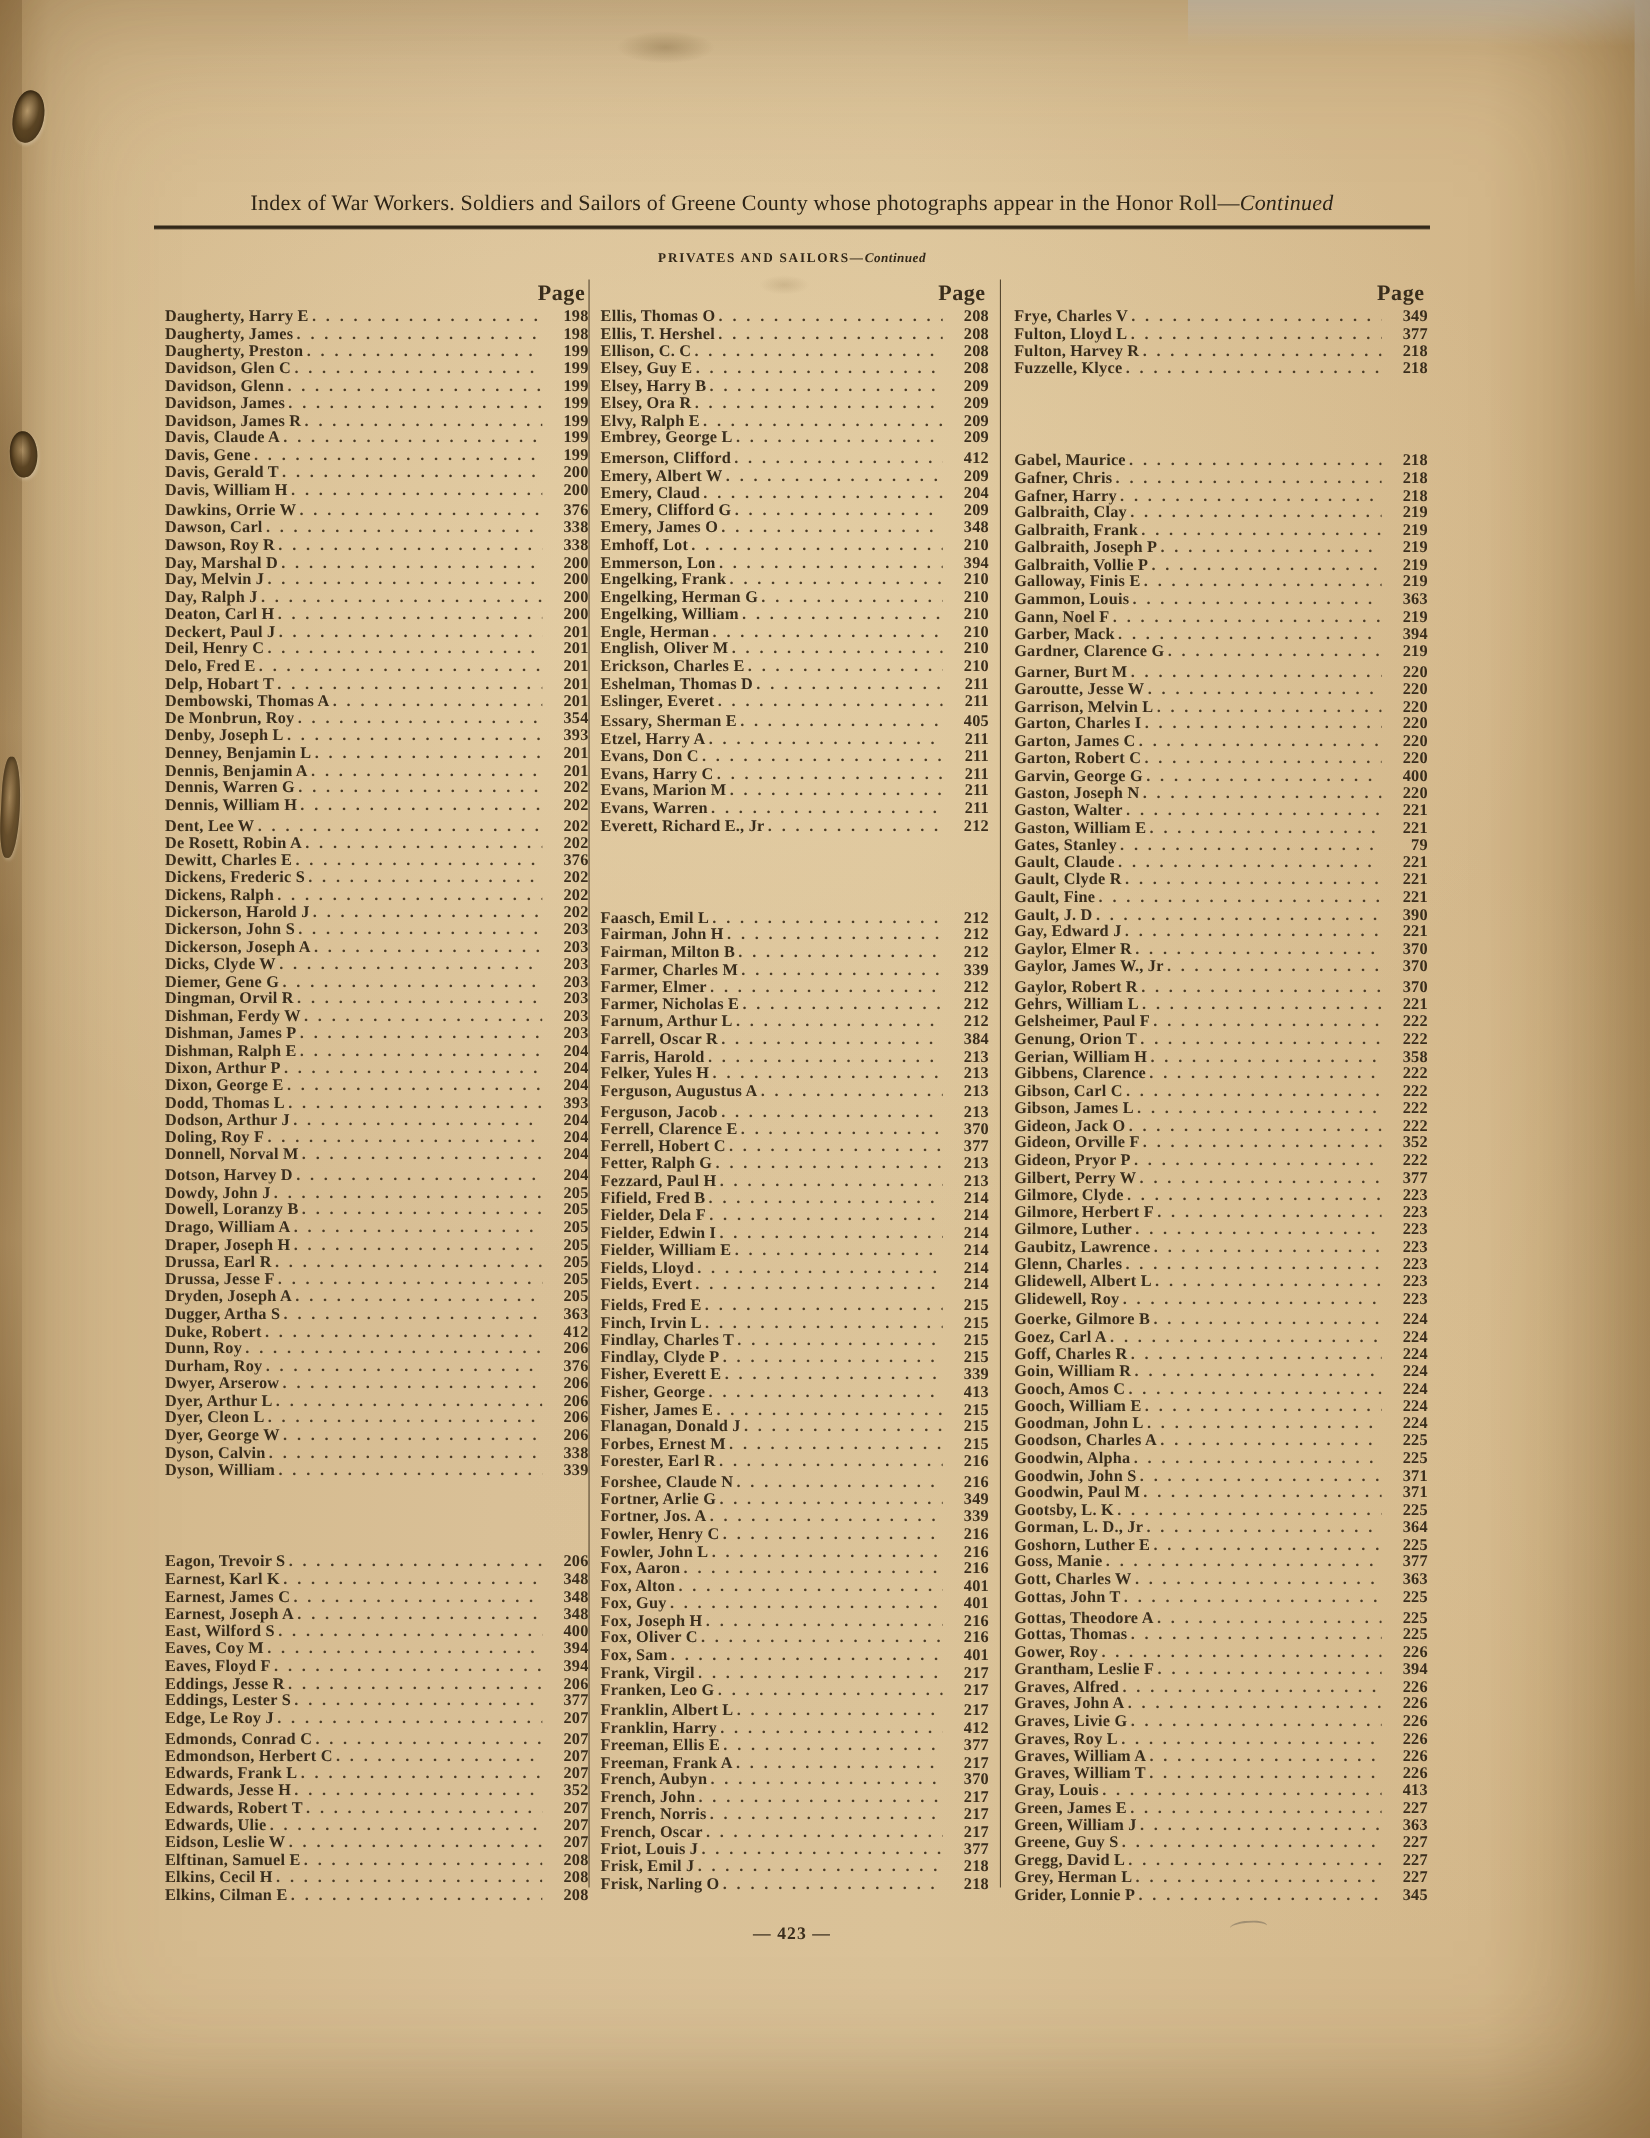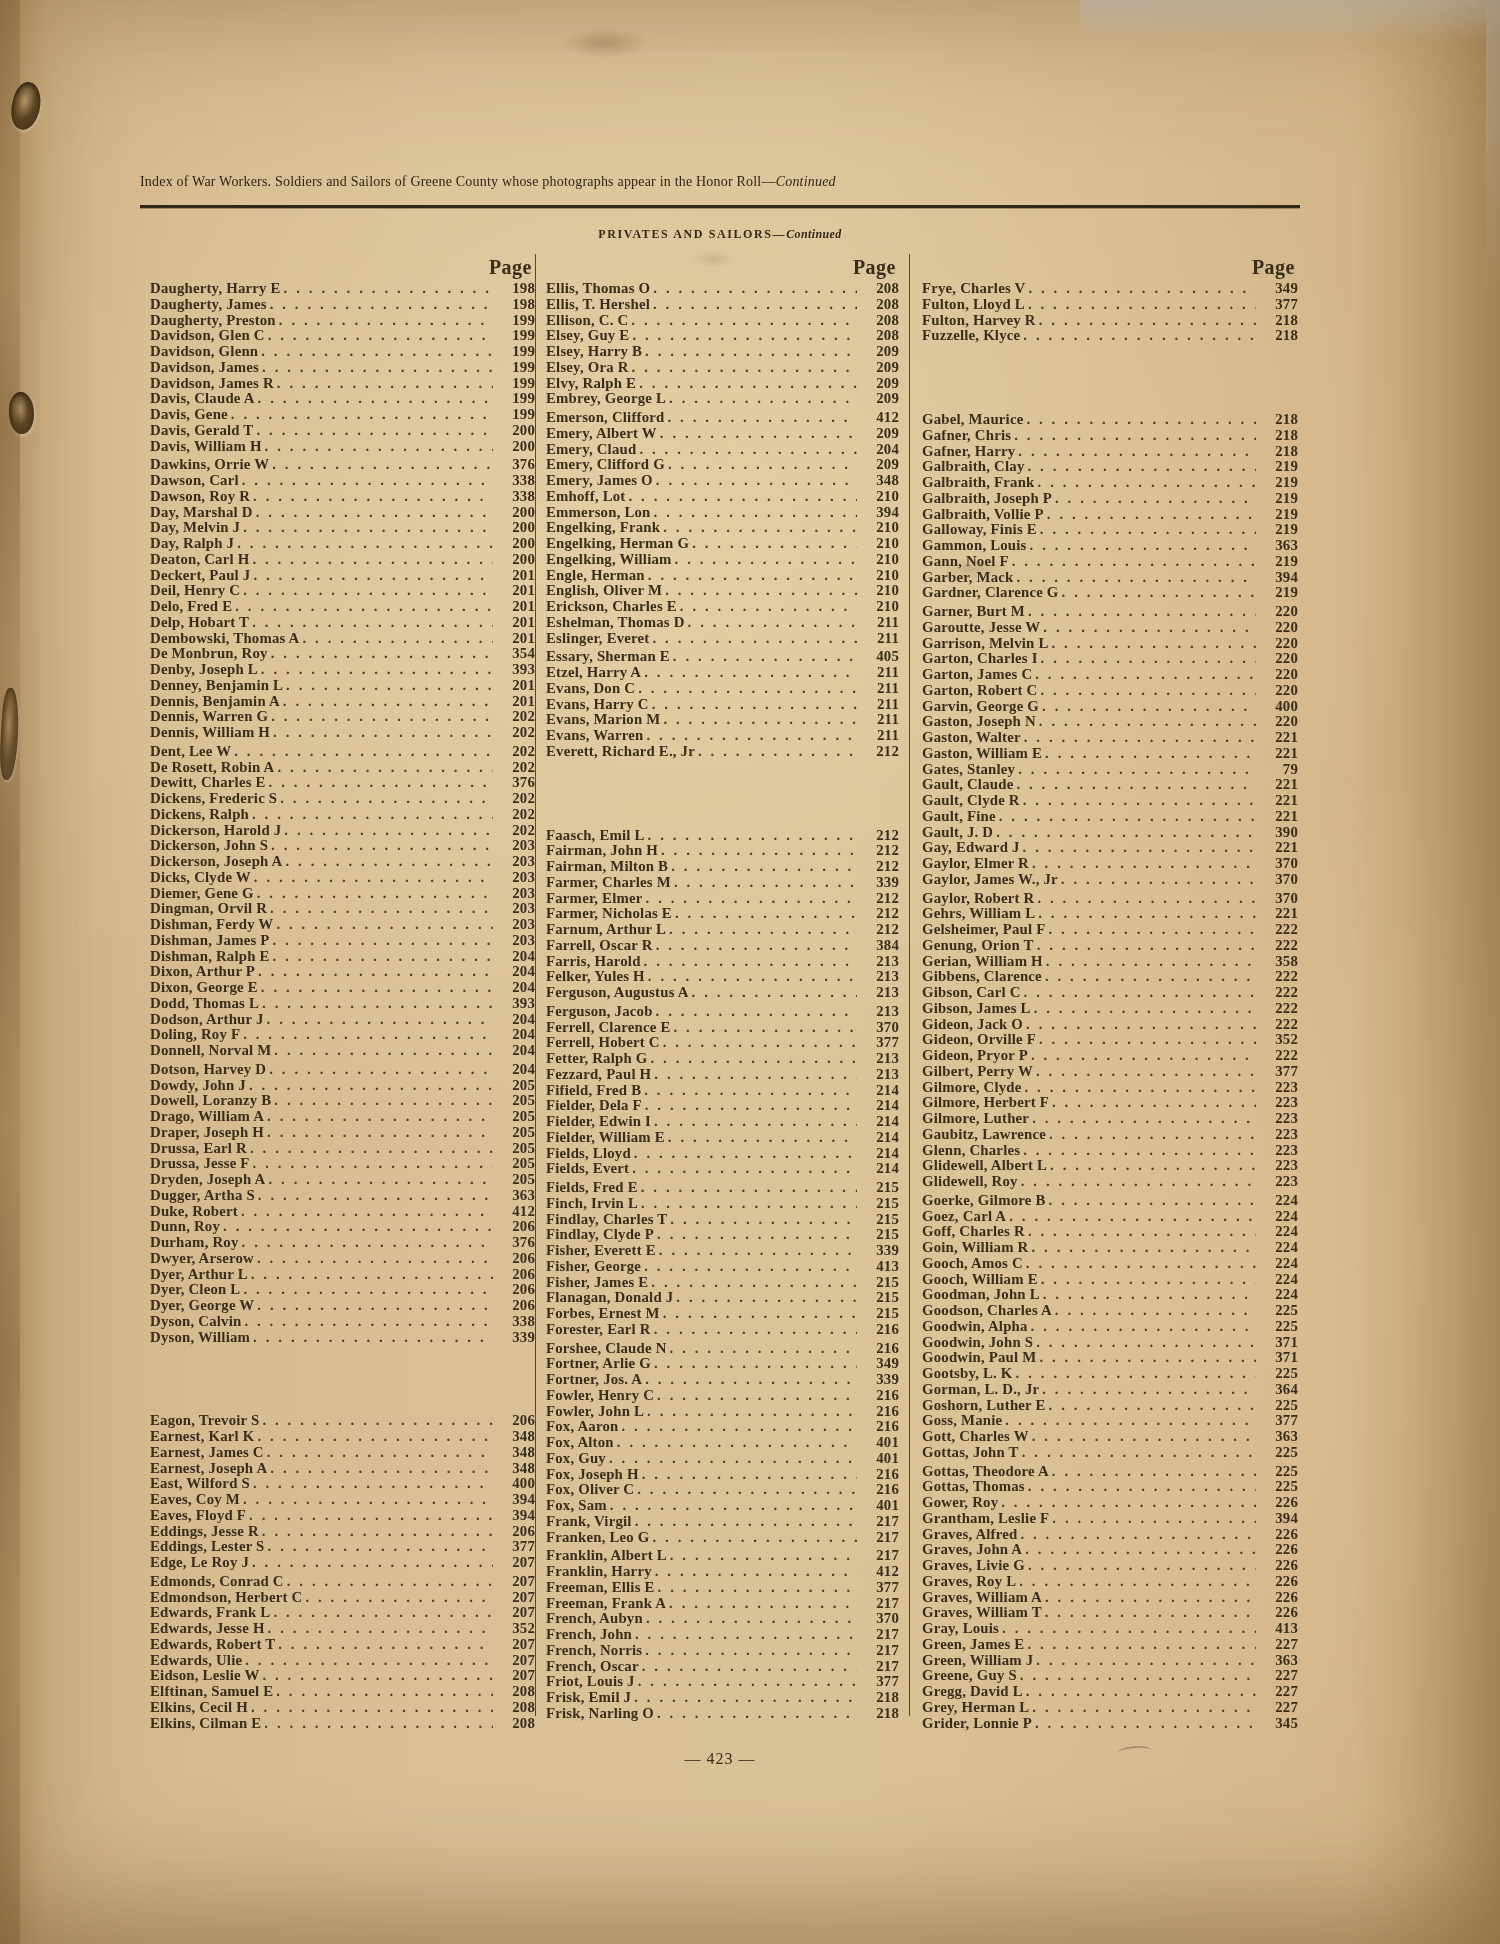--- a/index.html
+++ b/index.html
@@ -44,22 +44,22 @@
   .stain-2 { left:938px; top:556px; width:70px; height:26px; border-radius:50%;
              background:radial-gradient(ellipse, rgba(120,100,60,.22), rgba(120,100,60,0) 70%); }
   .stain-3 { left:690px; top:250px; width:46px; height:18px; border-radius:50%;
              background:radial-gradient(ellipse, rgba(120,95,55,.18), rgba(120,95,55,0) 70%); }
   .pencil-mark {
     position:absolute; left:1118px; top:1746px; width:34px; height:10px;
     border-top:2px solid rgba(95,88,78,.45); border-radius:50% 50% 0 0; transform:rotate(-4deg);
   }
 
   .main-header {
-    position:absolute; left:140px; top:174px; width:1160px; text-align:left;
-    font-size:14px; color:#2e2517; letter-spacing:.2px; white-space:nowrap;
+    position:absolute; left:140px; top:174px; width:1160px; text-align:center;
+    font-size:20px; color:#2e2517; letter-spacing:.2px; white-space:nowrap;
   }
   .main-header i { font-style:italic; }
   .header-rule {
     position:absolute; left:140px; top:205px; width:1160px; height:2.5px;
     background:#33291a; box-shadow:0 1px 0 rgba(51,41,26,.35);
   }
   .subheader {
     position:absolute; left:140px; top:227px; width:1160px; text-align:center;
     font-size:12px; font-weight:bold; color:#332818; letter-spacing:1.6px;
   }
@@ -88,21 +88,21 @@
     content:". . . . . . . . . . . . . . . . . . . . . . . . . . . . . . . . . . . . . . . . . . . . . . . . . . . . . . . .";
     letter-spacing:2.6px; font-weight:bold;
   }
   .e-page { flex:none; width:42px; text-align:right; white-space:nowrap; }
   .group { margin-top:0; }
   .group.gap-small { margin-top:3px; }
   .group.gap-large { margin-top:68px; }
 
   .footer {
     position:absolute; left:140px; top:1750px; width:1160px; text-align:center;
-    font-size:16px; font-weight:normal; color:#3a2e1d; letter-spacing:1px;
+    font-size:16px; font-weight:bold; color:#3a2e1d; letter-spacing:1px;
   }
 </style>
 </head>
 <body>
 
 <div id="page">
   <div class="backing-top-right"></div>
   <div class="backing-right-edge"></div>
   <div class="torn-left-edge"></div>
   <div class="hole hole-1"></div>

